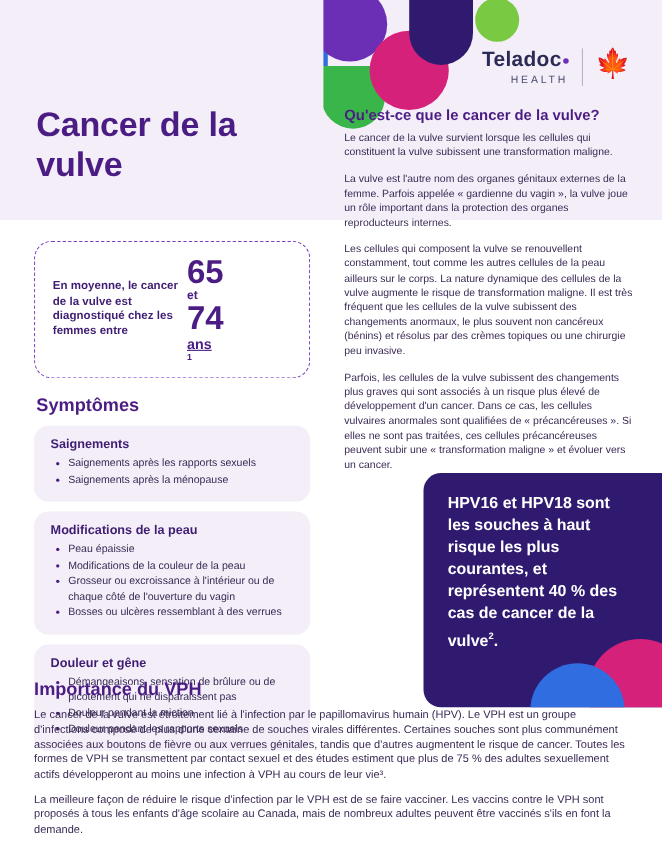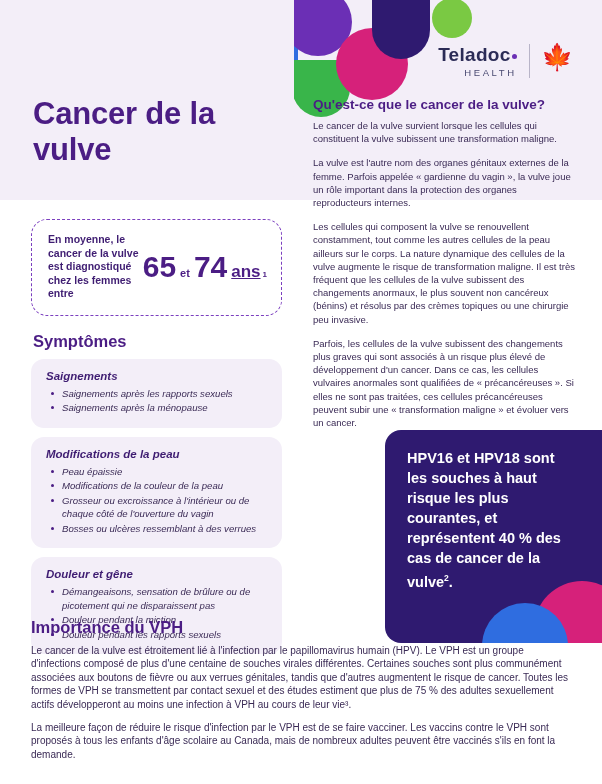--- a/index.html
+++ b/index.html
@@ -130,32 +130,33 @@
     font-weight: bold;
     color: #3f1d72;
     width: 118px;
   }
   .stat-nums {
     display: flex;
     align-items: baseline;
     color: #4b1d84;
     font-weight: bold;
     white-space: nowrap;
+    flex-direction: column;
   }
   .stat-big {
     font-size: 30px;
     line-height: 30px;
   }
   .stat-conn {
     font-size: 11px;
     margin: 0 4px;
     font-weight: bold;
   }
   .stat-unit {
-    font-size: 17px;
+    font-size: 13px;
     margin-left: 4px;
     font-weight: bold;
     text-decoration: underline;
   }
   .stat-sup {
     font-size: 8px;
     vertical-align: super;
     margin-left: 2px;
   }
 
@@ -164,21 +165,20 @@
     font-weight: bold;
     color: #4b1d84;
     margin: 16px 0 8px 33px;
   }
 
   .card {
     margin: 0 28px 9px 31px;
     background: #f3eef8;
     border-radius: 13px;
     padding: 11px 14px 12px 15px;
-    font-style: italic;
   }
   .card h3 {
     margin: 0 0 5px 0;
     font-size: 11.5px;
     font-weight: bold;
     color: #3f1d72;
   }
   .card ul {
     margin: 0;
     padding-left: 14px;

